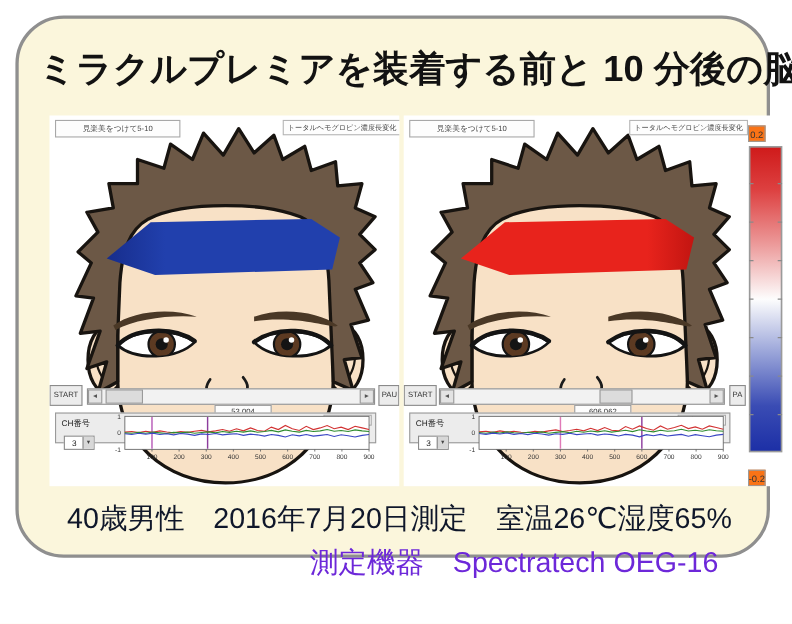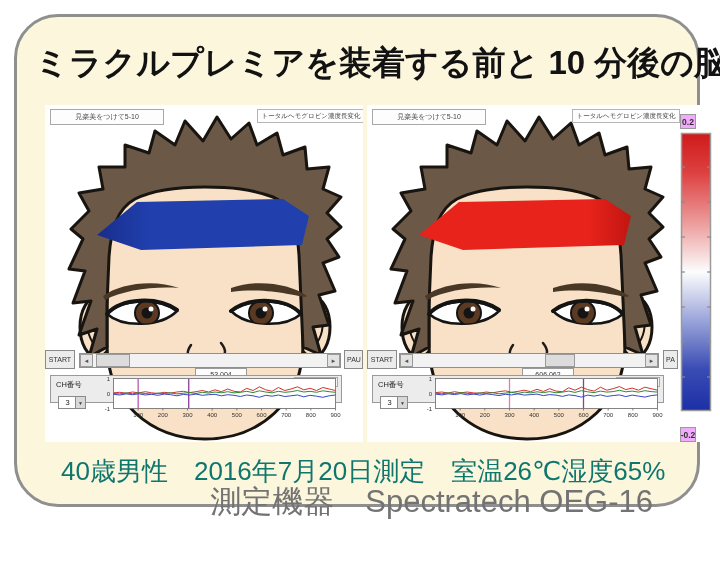--- a/index.html
+++ b/index.html
@@ -38,26 +38,26 @@
   .ch-select{position:absolute;left:7px;top:20px;width:28px;height:13px;background:#ffffff;
         border:1px solid #8a8a8a;box-sizing:border-box;}
   .ch-select .val{position:absolute;left:0;top:0;right:9px;bottom:0;font-size:7.5px;color:#222;
         display:flex;align-items:center;justify-content:center;}
   .ch-select .arrow{position:absolute;right:0;top:0;width:9px;bottom:0;background:#d8d8d8;
         border-left:1px solid #8a8a8a;font-size:5px;color:#444;display:flex;align-items:center;justify-content:center;}
   .clear-btn{position:absolute;right:3px;top:1px;width:44px;height:10px;background:#f5f5f5;
         border:1px solid #aaaaaa;font-size:6px;color:#555;display:flex;align-items:center;justify-content:center;box-sizing:border-box;}
   .mini-chart{position:absolute;left:38px;top:0px;}
   
-  .cb-label{position:absolute;width:16px;height:15px;background:#f0abfc;border:1px solid #9a9a9a;
-        font-size:8.5px;color:#333;display:flex;align-items:center;justify-content:center;box-sizing:border-box;font-weight:bold;}
+  .cb-label{position:absolute;width:16px;height:15px;background:#f97316;border:1px solid #9a9a9a;
+        font-size:8.5px;color:#333;display:flex;align-items:center;justify-content:center;box-sizing:border-box;}
   .colorbar-svg{position:absolute;left:313px;top:27px;}
   
-  .foot-line1{position:absolute;left:44px;top:437px;font-size:26px;color:#0f766e;white-space:nowrap;}
-  .foot-line2{position:absolute;right:44px;top:464px;font-size:31px;color:#737373;white-space:nowrap;}
+  .foot-line1{position:absolute;left:44px;top:437px;font-size:26px;color:#0f172a;white-space:nowrap;}
+  .foot-line2{position:absolute;right:44px;top:477px;font-size:26px;color:#6d28d9;white-space:nowrap;}
   .disclaimer{position:absolute;right:20px;top:521px;font-size:23px;color:#222;white-space:nowrap;}
 </style>
 </head>
 <body>
 
 <div class="poster">
   <div class="card">
     <div class="main-title">ミラクルプレミアを装着する前と 10 分後の脳血流の変化</div>
 
     <div class="shot left">

